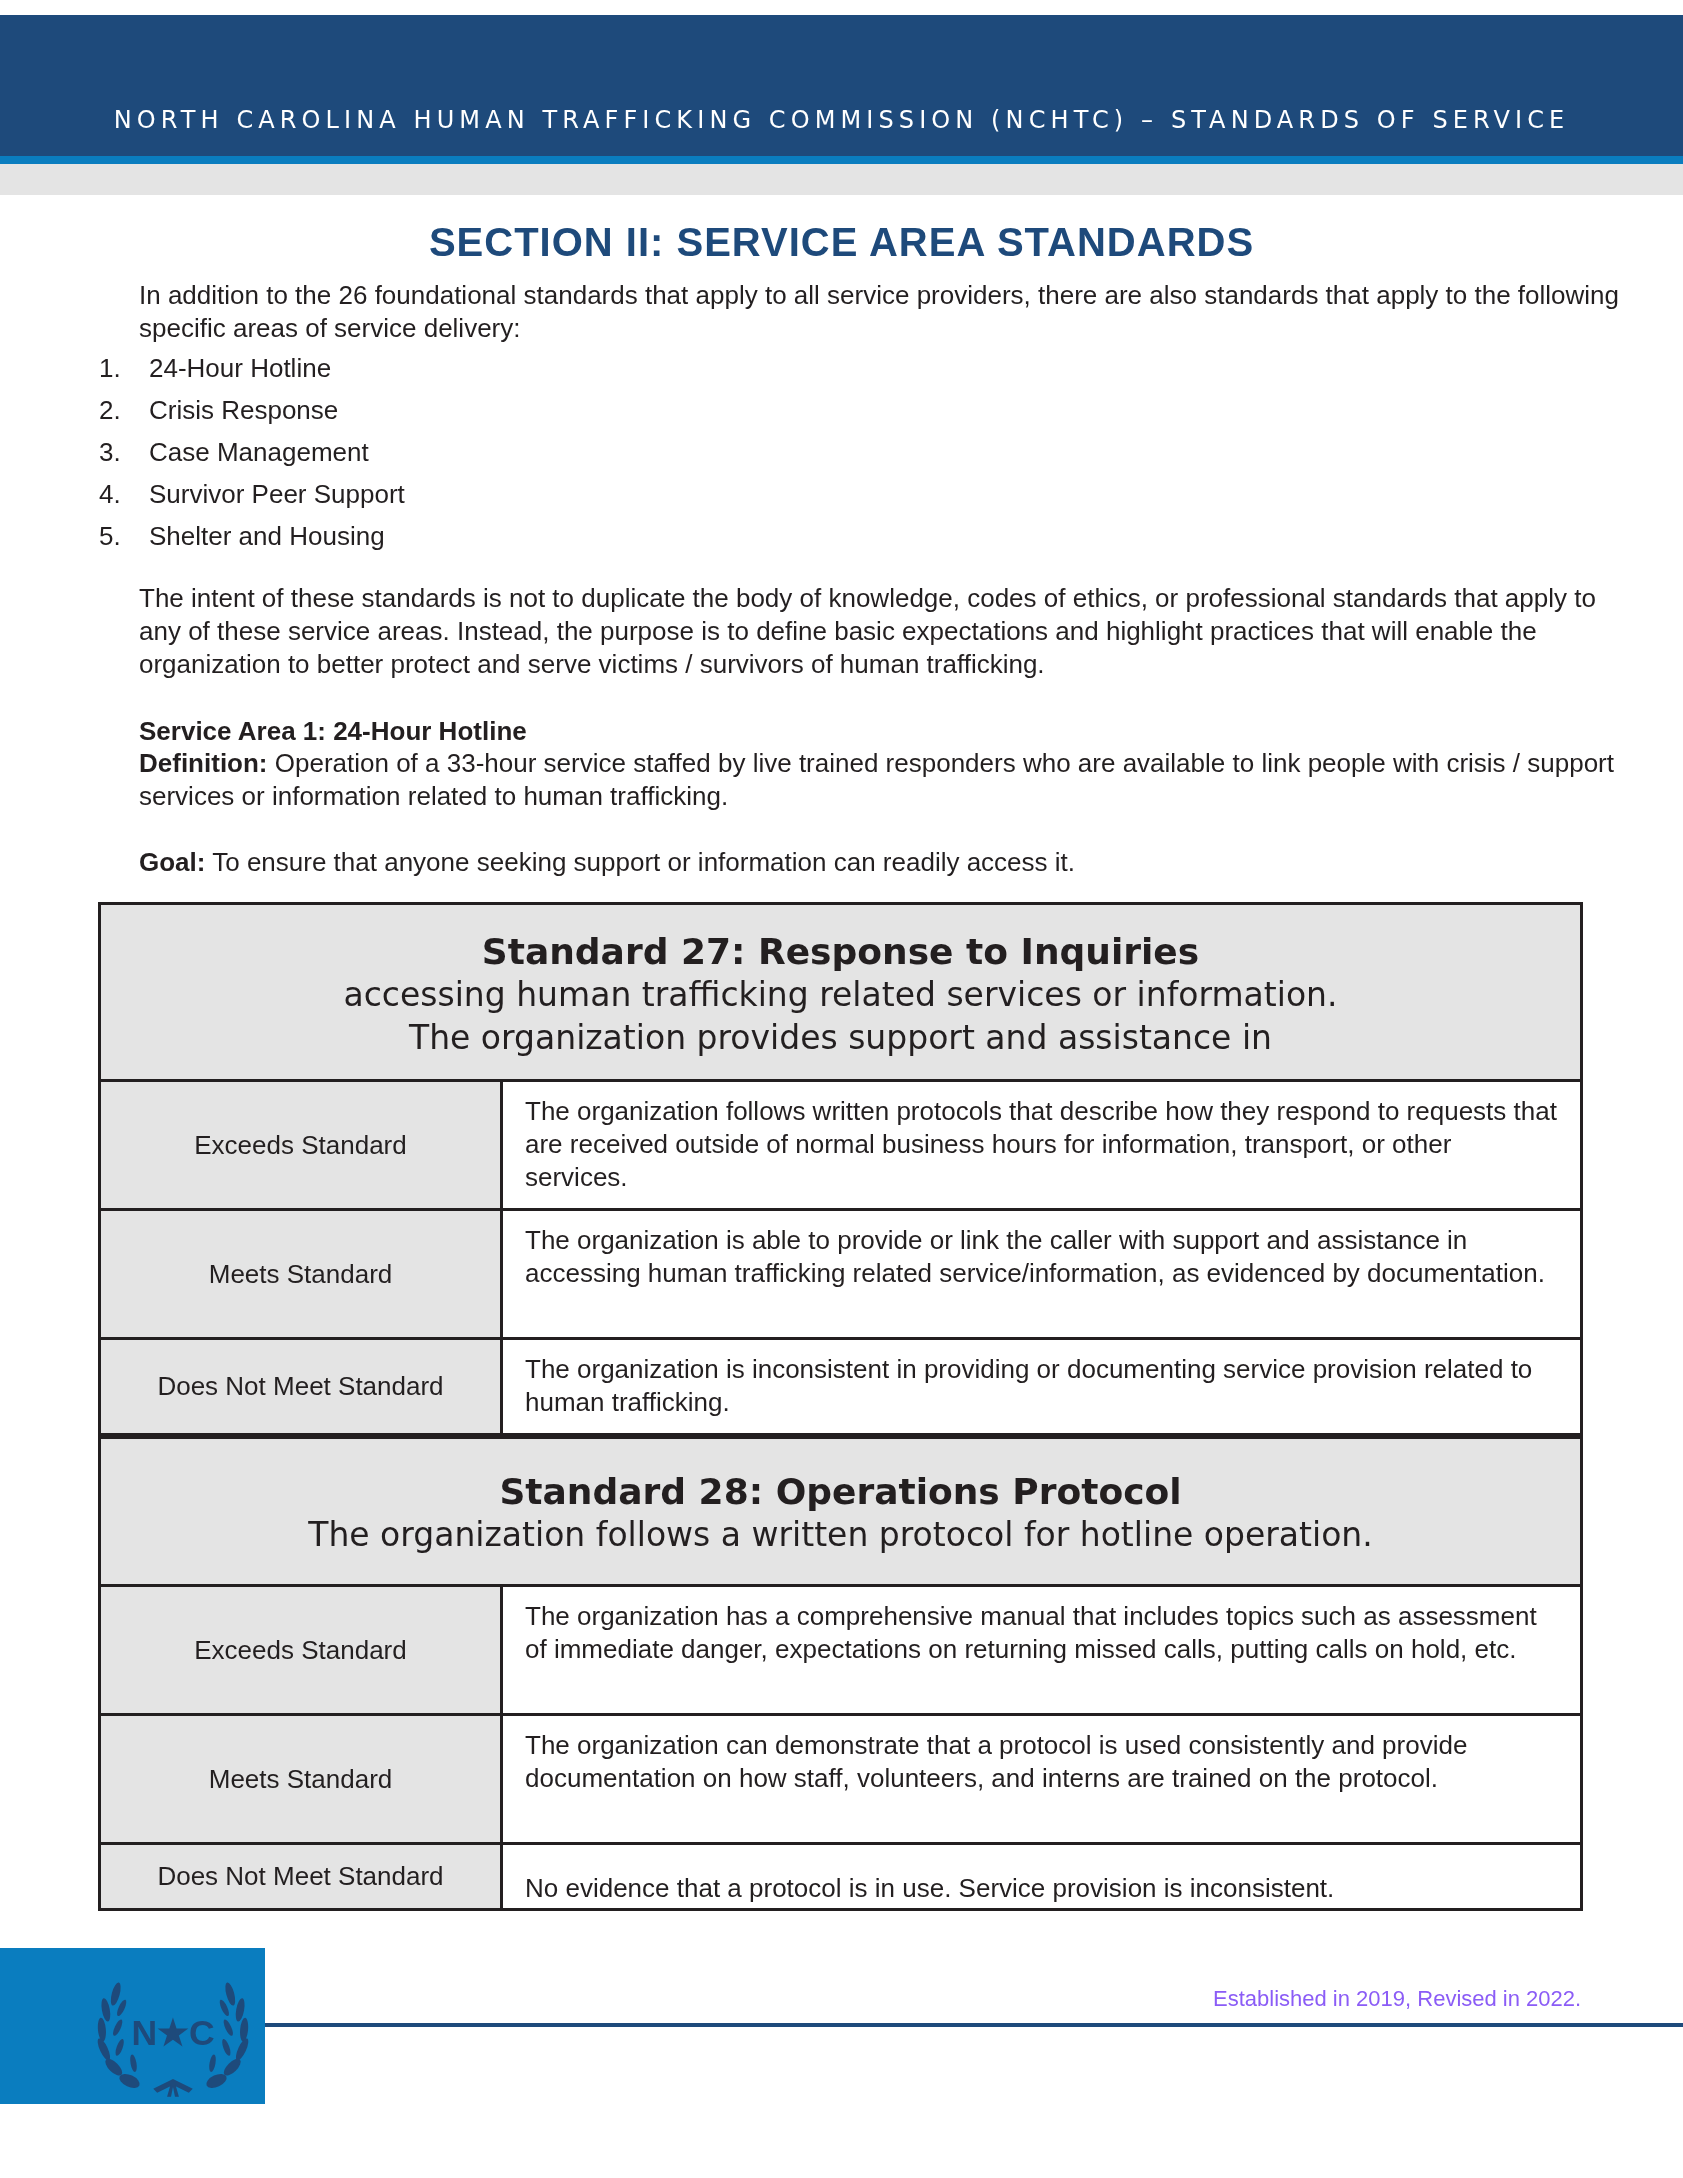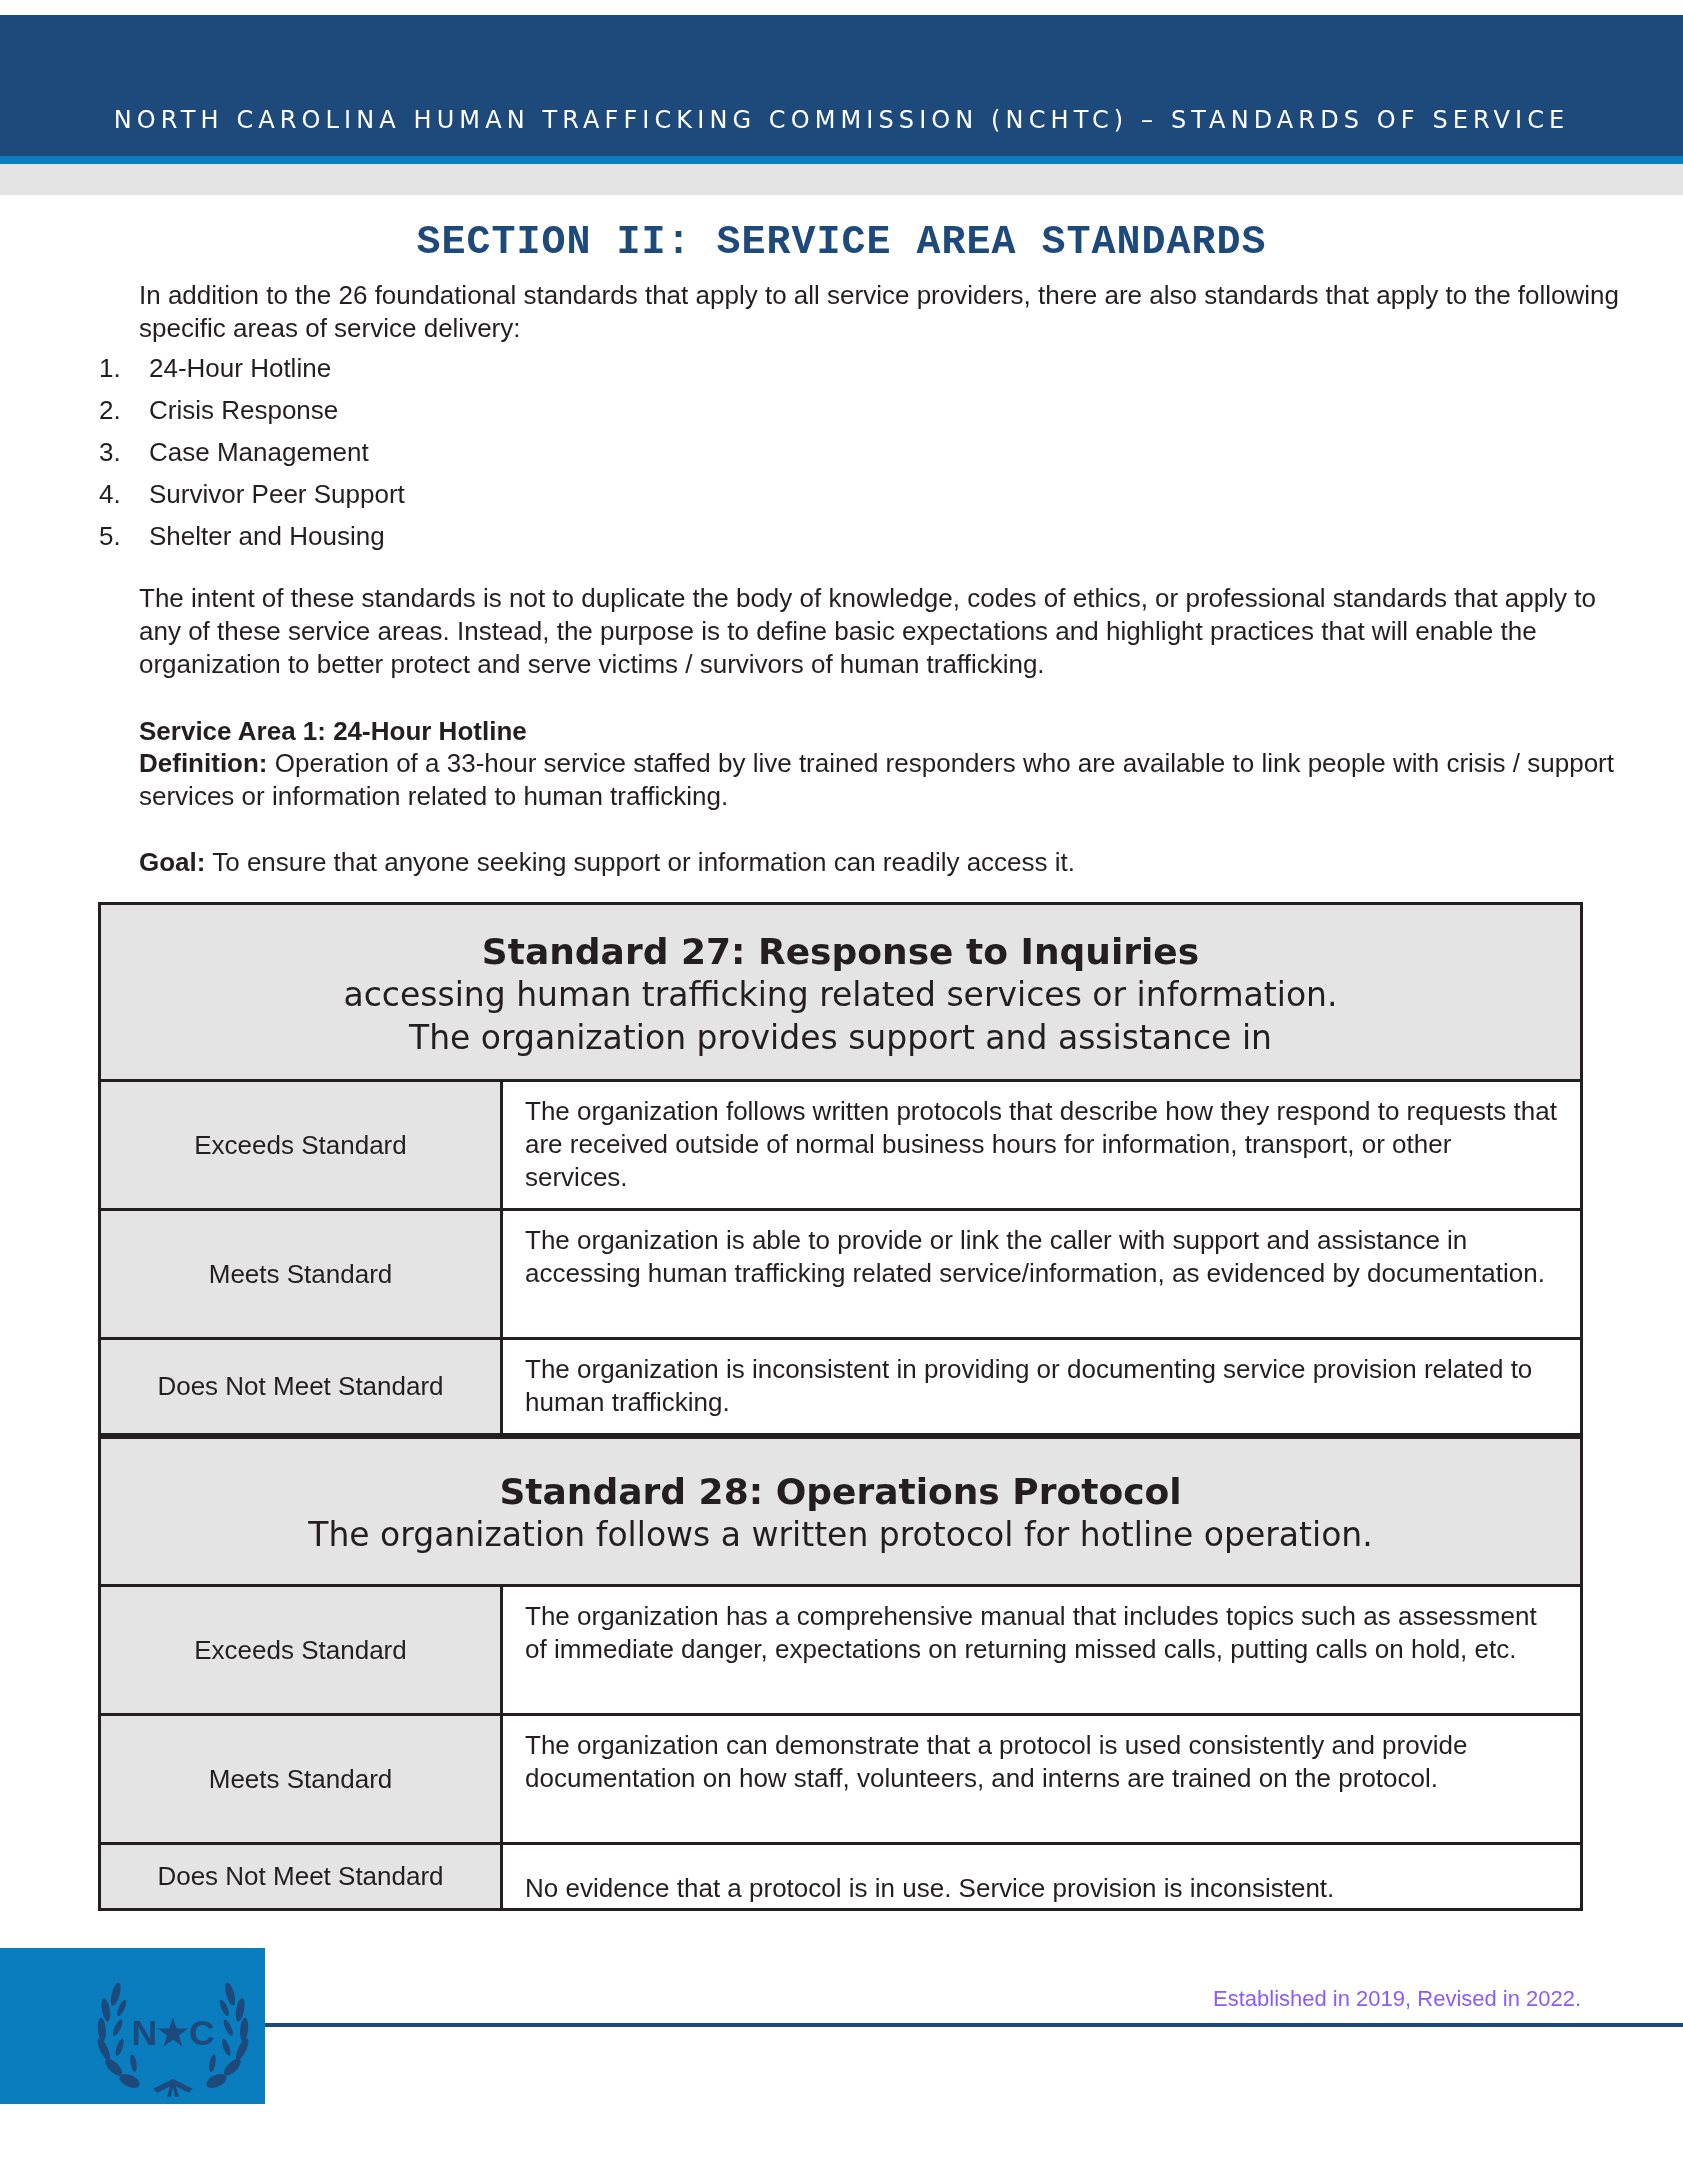--- a/index.html
+++ b/index.html
@@ -8,21 +8,21 @@
 
   
   .hdr { position: absolute; left: 0; top: 0; width: 1683px; height: 156px; background: #1e4a7b; margin-top: 15px; }
   .hdr-title { position: absolute; left: 0; top: 91px; width: 1683px; text-align: center;
     color: #ffffff; font-size: 24px; letter-spacing: 5.1px; font-family: "DejaVu Sans", sans-serif; }
   .hdr-stripe { position: absolute; left: 0; top: 156px; width: 1683px; height: 8px; background: #0a7dbf; }
   .hdr-band { position: absolute; left: 0; top: 164px; width: 1683px; height: 31px; background: #e4e4e4; }
 
   
   .section-title { position: absolute; left: 0; top: 220px; width: 1683px; text-align: center;
-    color: #1e4a7b; font-weight: bold; font-size: 40px; letter-spacing: 1px; font-family: Liberation Mono, monospace; }
+    color: #1e4a7b; font-weight: bold; font-size: 40px; letter-spacing: 1px; font-family: Liberation Sans, sans-serif; }
 
   .body-text { position: absolute; left: 99px; width: 1485px; font-size: 26px; line-height: 33px; color: #231f20; margin-left: 40px; }
   .intro { top: 279px; }
   .list { position: absolute; left: 99px; top: 352px; width: 792px; list-style: none; }
   .list li { font-size: 26px; height: 42px; line-height: 33px; }
   .list .num { display: inline-block; width: 50px; }
   .intent { top: 582px; }
   .sa-title { top: 715px; font-weight: bold; }
   .def { top: 747px; }
   .goal { top: 846px; }

